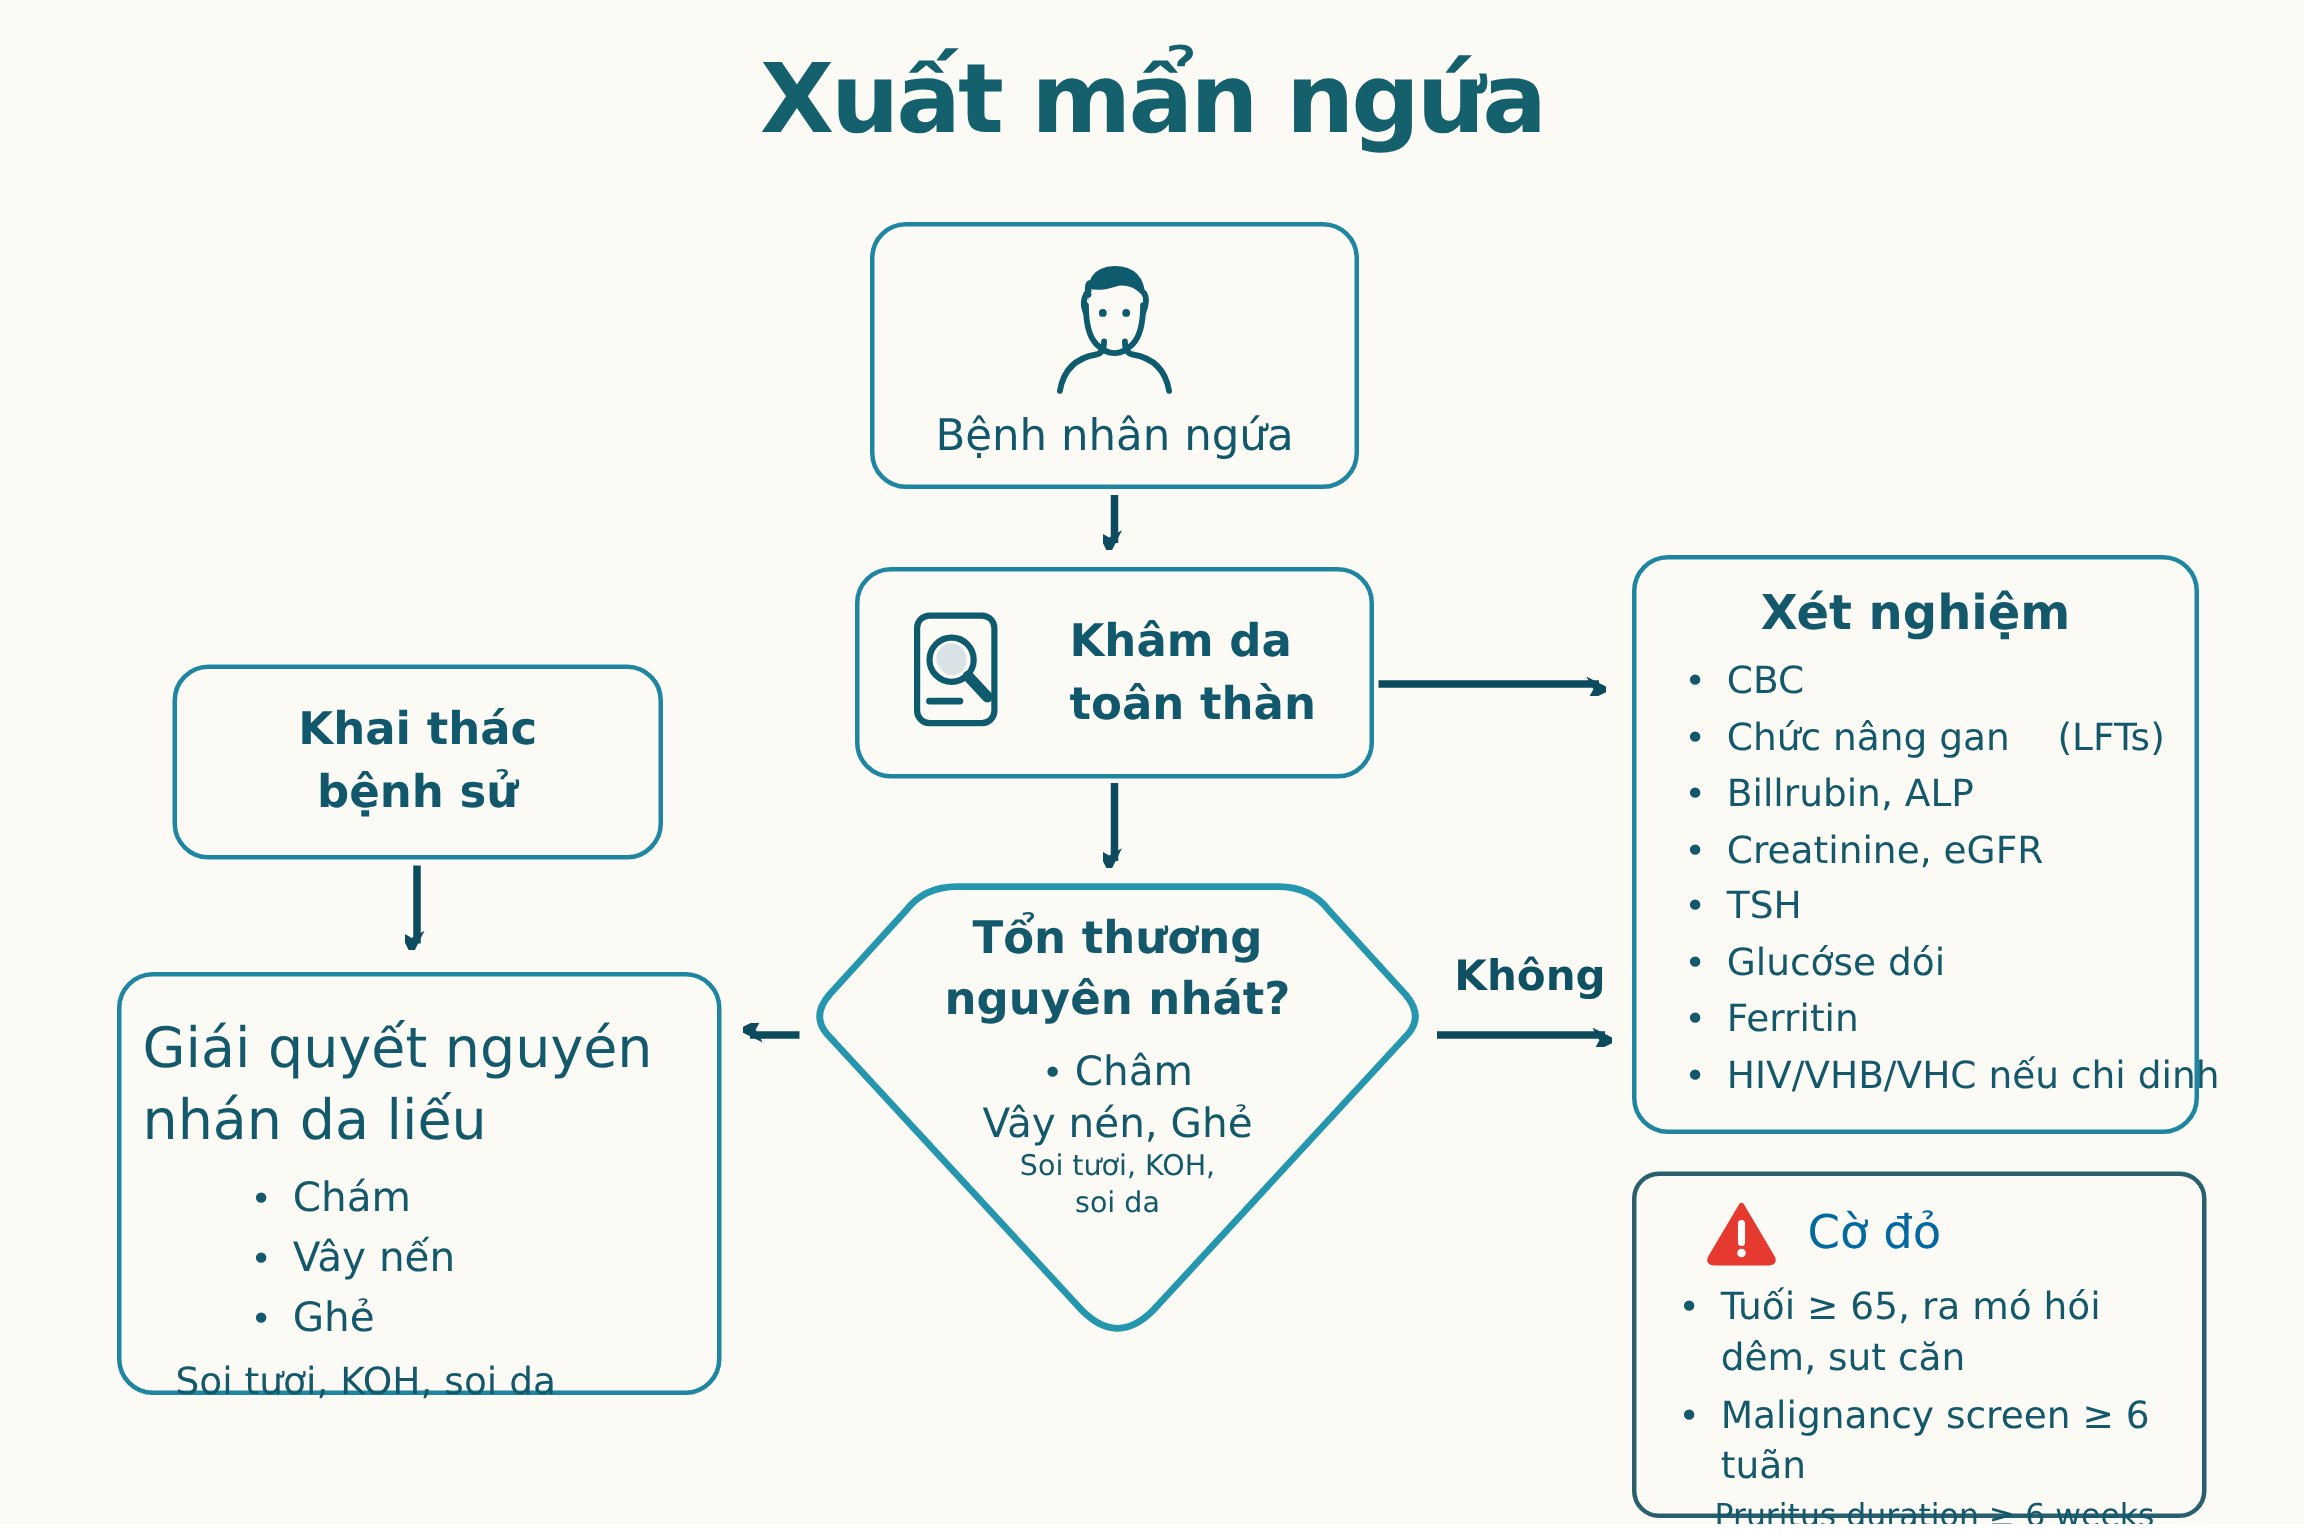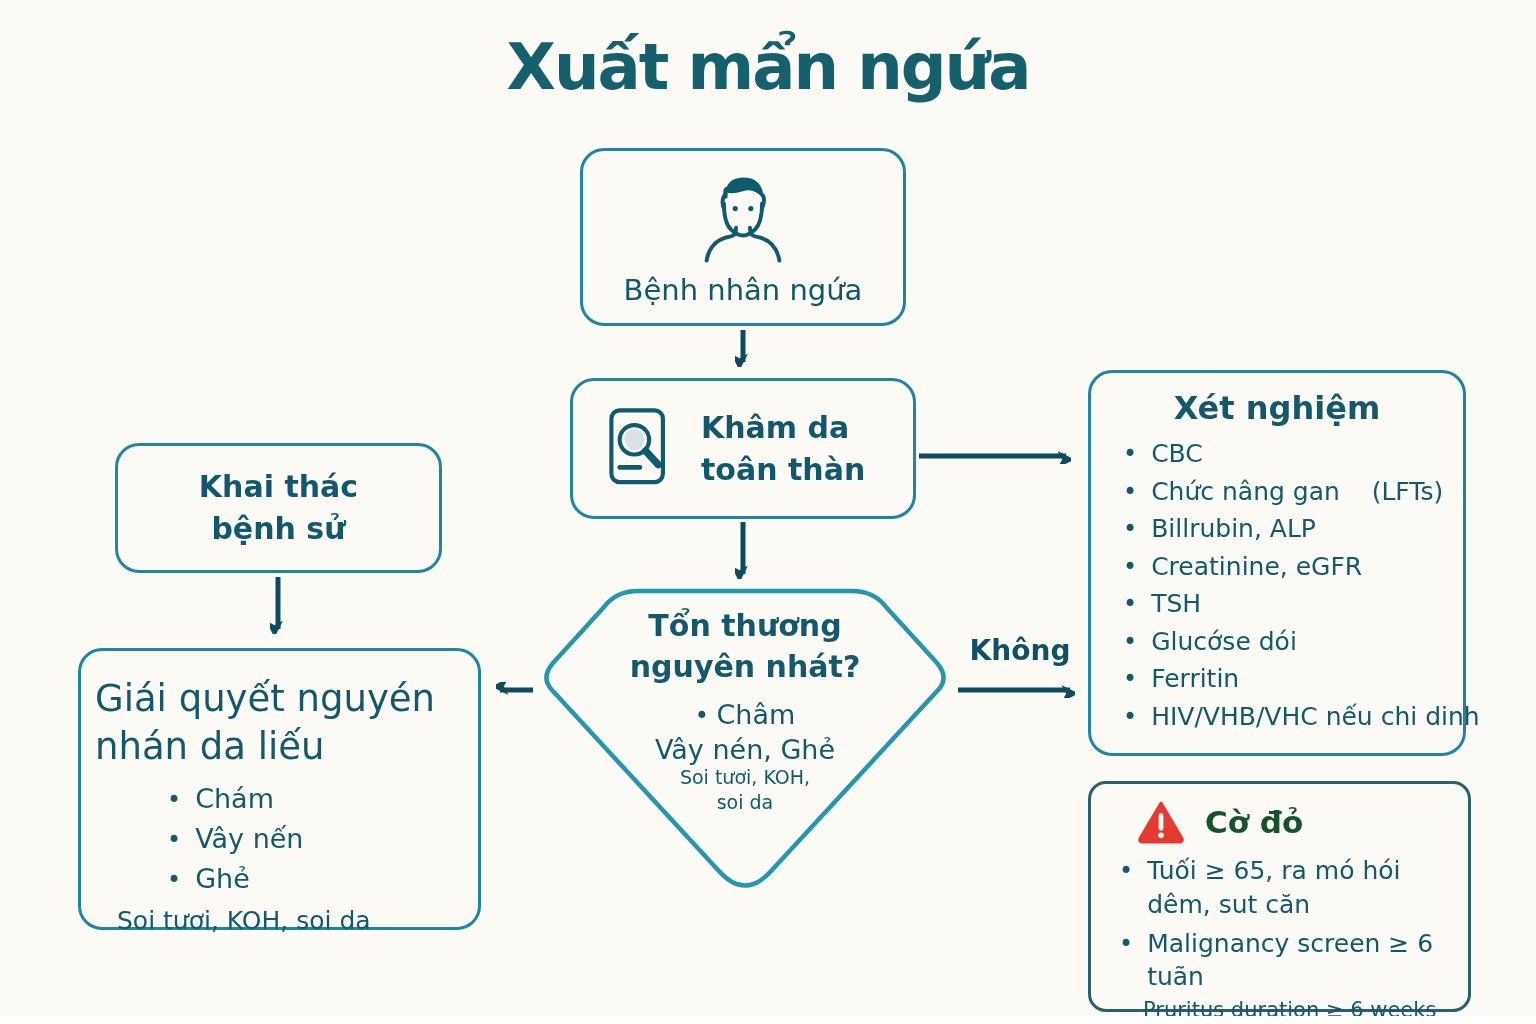--- a/index.html
+++ b/index.html
@@ -18,21 +18,21 @@
 
   .node {
     position:absolute; box-sizing:border-box;
     border:3.5px solid #1e86a0; border-radius:24px; background:transparent;
   }
   .patient-node { left:580px; top:148px; width:326px; height:178px;
     display:flex; flex-direction:column; align-items:center; justify-content:center; gap:2px; }
   .patient-label { font-size:29px; font-weight:normal; color:#11586c; }
 
   .exam-node { left:570px; top:378px; width:346px; height:141px;
-    display:flex; align-items:center; padding:0 16px 0 20px; gap:16px; }
+    display:flex; align-items:center; padding:0 16px 0 20px; gap:28px; }
   .exam-label { font-size:30px; font-weight:bold; line-height:1.4; color:#11586c; }
 
   .history-node { left:115px; top:443px; width:327px; height:130px;
     display:flex; align-items:center; justify-content:center; }
   .history-label { text-align:center; font-size:30px; font-weight:bold; line-height:1.4; color:#11586c; }
 
   .treat-node { left:78px; top:648px; width:403px; height:282px; padding:24px 14px 0 14px; }
   .treat-heading { font-size:37px; font-weight:normal; line-height:1.3; color:#14596b; }
   .bullet-row { display:flex; align-items:baseline; gap:14px; font-size:27px; }
   .bullet-dot { font-size:24px; }
@@ -47,21 +47,21 @@
 
   .labs-node { left:1088px; top:370px; width:378px; height:386px; padding:16px 0 0 0; }
   .labs-title { text-align:center; font-size:32px; font-weight:bold; color:#14596b; }
   .labs-list { margin:12px 0 0 32px; display:flex; flex-direction:column; gap:8.5px; }
   .labs-list .bullet-row { font-size:25px; }
   .labs-list .bullet-row span { white-space:pre; }
 
   .redflag-node { left:1088px; top:781px; width:383px; height:231px;
     border-color:#2a5f6e; border-radius:18px; padding:16px 12px 0 22px; }
   .redflag-header { display:flex; align-items:center; gap:20px; margin-left:24px; }
-  .redflag-title { font-size:31px; font-weight:bold; color:#14532d; }
+  .redflag-title { font-size:31px; font-weight:normal; color:#0369a1; }
   .redflag-list { margin:10px 0 0 6px; display:flex; flex-direction:column; gap:5px; }
   .redflag-list .bullet-row { font-size:25px; line-height:1.35; }
   .redflag-footnote { margin:4px 0 0 30px; font-size:21px; }
 
   .edge-label { position:absolute; left:958px; top:634px; width:124px;
     text-align:center; font-size:28px; font-weight:bold; color:#0f5063; }
 </style>
 </head>
 <body>
 

